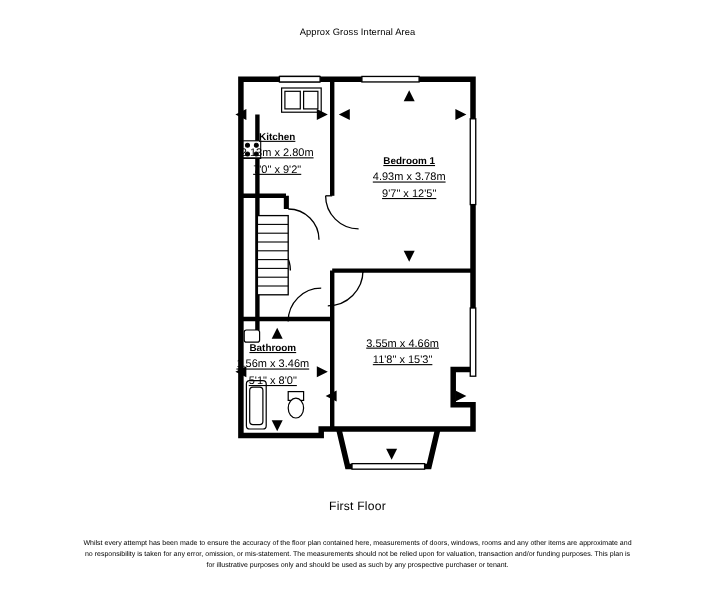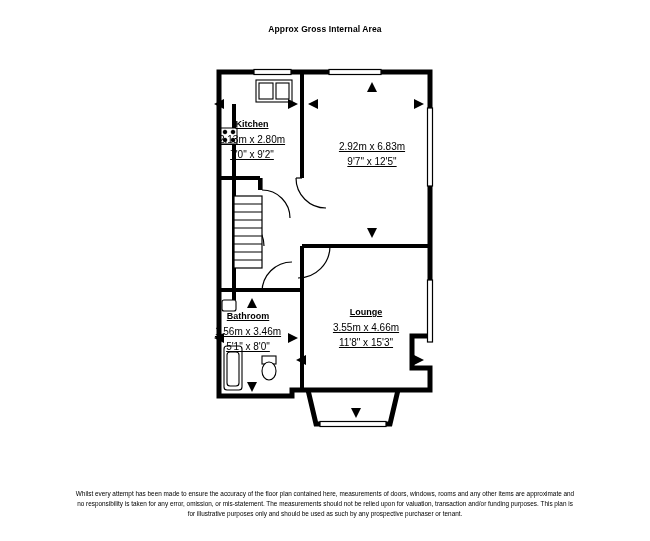--- a/index.html
+++ b/index.html
@@ -18,21 +18,21 @@
   #page {
     position: relative;
     width: 650px;
     height: 541px;
   }
   .hdr {
     position: absolute;
     width: 100%;
     text-align: center;
     font-size: 8.5px;
-    font-weight: bold;
+    font-weight: normal;
     letter-spacing: 0.1px;
   }
   #hdr-line1 { top: 24px; }
   #hdr-line2 { top: 36px; }
 
   #floor-label {
     position: absolute;
     top: 455px;
     width: 100%;
     text-align: center;
@@ -230,32 +230,33 @@
     </svg>
   </div>
 
   <div class="room-label" id="label-kitchen">
     <span class="rm-name">Kitchen</span>
     <span class="rm-dim">2.13m x 2.80m</span>
     <span class="rm-dim">7'0" x 9'2"</span>
   </div>
 
   <div class="room-label" id="label-bedroom1">
-    <span class="rm-dim">2.92m x 6.83m</span>
+    <span class="rm-name">Bedroom 1</span>
+    <span class="rm-dim">4.93m x 3.78m</span>
     <span class="rm-dim">9'7" x 12'5"</span>
   </div>
 
   <div class="room-label" id="label-bathroom">
     <span class="rm-name">Bathroom</span>
     <span class="rm-dim">1.56m x 3.46m</span>
     <span class="rm-dim">5'1" x 8'0"</span>
   </div>
 
   <div class="room-label" id="label-lounge">
-    <span class="rm-name">Lounge</span>
     <span class="rm-dim">3.55m x 4.66m</span>
     <span class="rm-dim">11'8" x 15'3"</span>
   </div>
 
+  <div id="floor-label">First Floor</div>
 
   <div id="disclaimer">Whilst every attempt has been made to ensure the accuracy of the floor plan contained here, measurements of doors, windows, rooms and any other items are approximate and no responsibility is taken for any error, omission, or mis-statement. The measurements should not be relied upon for valuation, transaction and/or funding purposes. This plan is for illustrative purposes only and should be used as such by any prospective purchaser or tenant.</div>
 
 </div>
 
 </body></html>

